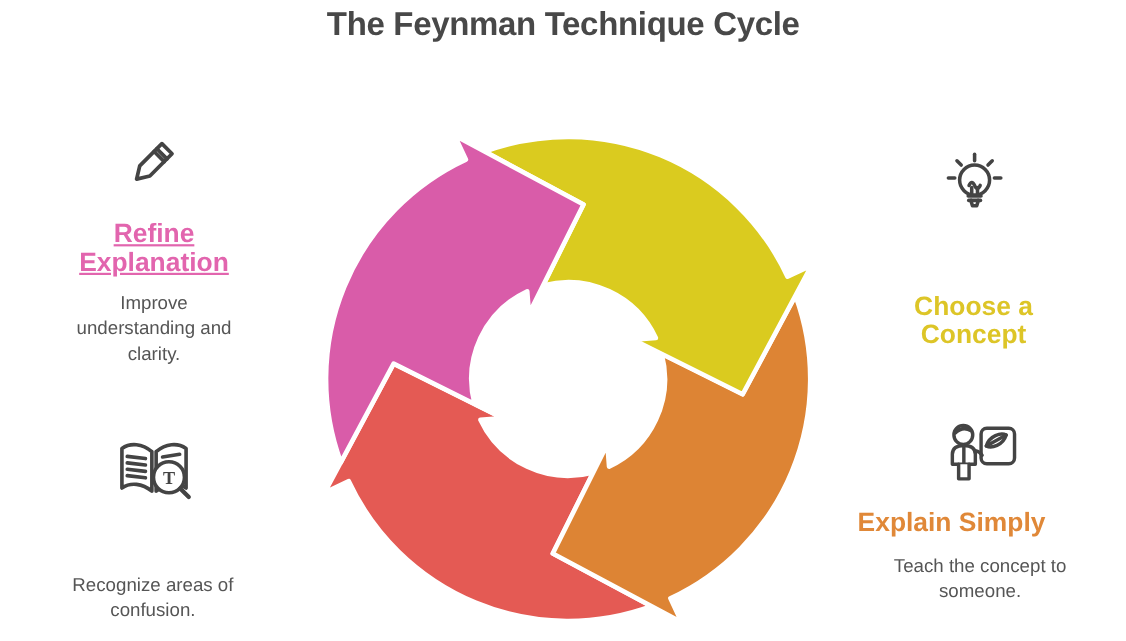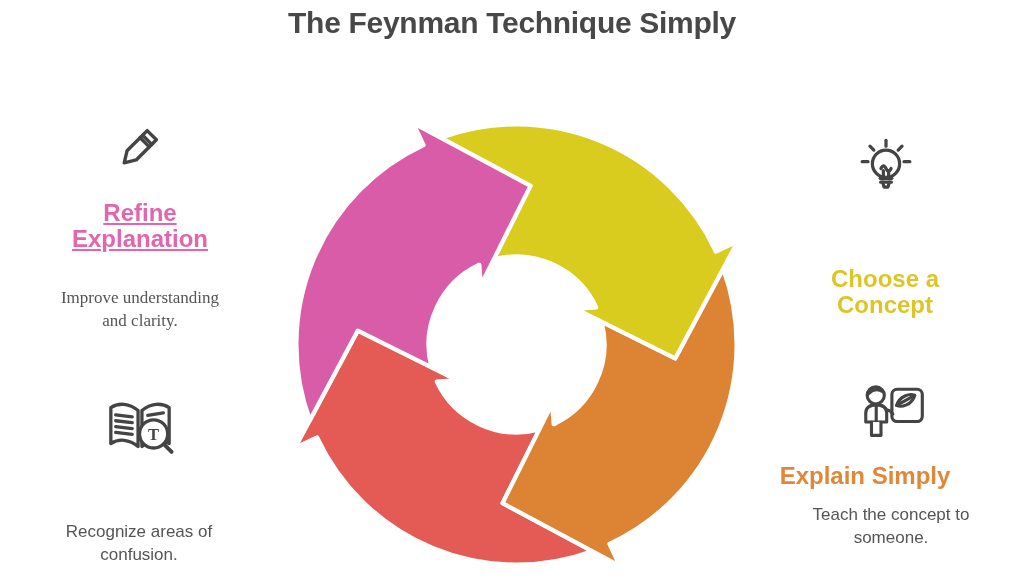--- a/index.html
+++ b/index.html
@@ -16,40 +16,40 @@
     position:absolute;text-align:center;font-weight:700;font-size:24px;line-height:26px;margin:0;
   }
   .desc{
     position:absolute;text-align:center;font-size:17px;line-height:23px;color:#555;margin:0;
   }
   .c-refine{color:#E265AE;text-decoration:underline;}
   .c-choose{color:#DDC527;margin-top:48px;}
   .c-identify{color:#E4514D;}
   .c-explain{color:#E08838;}
   .h-refine{left:55px;top:200px;width:170px;}
-  .d-refine{left:60px;top:286px;width:160px;font-family:Liberation Serif, serif;}
+  .d-refine{left:60px;top:264px;width:160px;}
   .h-identify{left:49px;top:477px;width:180px;}
   .d-identify{left:54px;top:520px;width:170px;}
   .h-choose{left:805px;top:218px;width:160px;}
   .d-choose{left:805px;top:288px;width:160px;}
   .h-explain{left:760px;top:463px;width:210px;}
   .d-explain{left:791px;top:503px;width:200px;}
   .icon-pencil{left:106px;top:117px;}
   .icon-book{left:99px;top:395px;}
   .icon-bulb{left:849px;top:134px;}
   .icon-person{left:852px;top:381px;}
   .cycle{position:absolute;left:265px;top:93px;width:503px;height:503px;}
   .ico{stroke:#444;fill:none;stroke-linecap:round;stroke-linejoin:round;}
 </style>
 </head>
 <body>
 
 <div class="stage">
 
-  <div class="title">The Feynman Technique Simply</div>
+  <div class="title">The Feynman Technique Cycle</div>
 
   <svg class="cycle" viewBox="0 0 480 480" aria-hidden="true">
     <defs>
       <path id="seg" d="M 42.8 312.3
            A 210 210 0 0 1 151.3 49.7
            L 141.5 28.8 L 253.3 88.6 L 206 183.4 L 204.5 163.9
            A 84 84 0 0 0 158.9 261.8
            L 183.4 274 L 88.6 226.7 Z" stroke="#fff" stroke-width="4" stroke-linejoin="round"></path>
     </defs>
     <use href="#seg" fill="#E45A54" transform="rotate(270 240 240)"></use>

